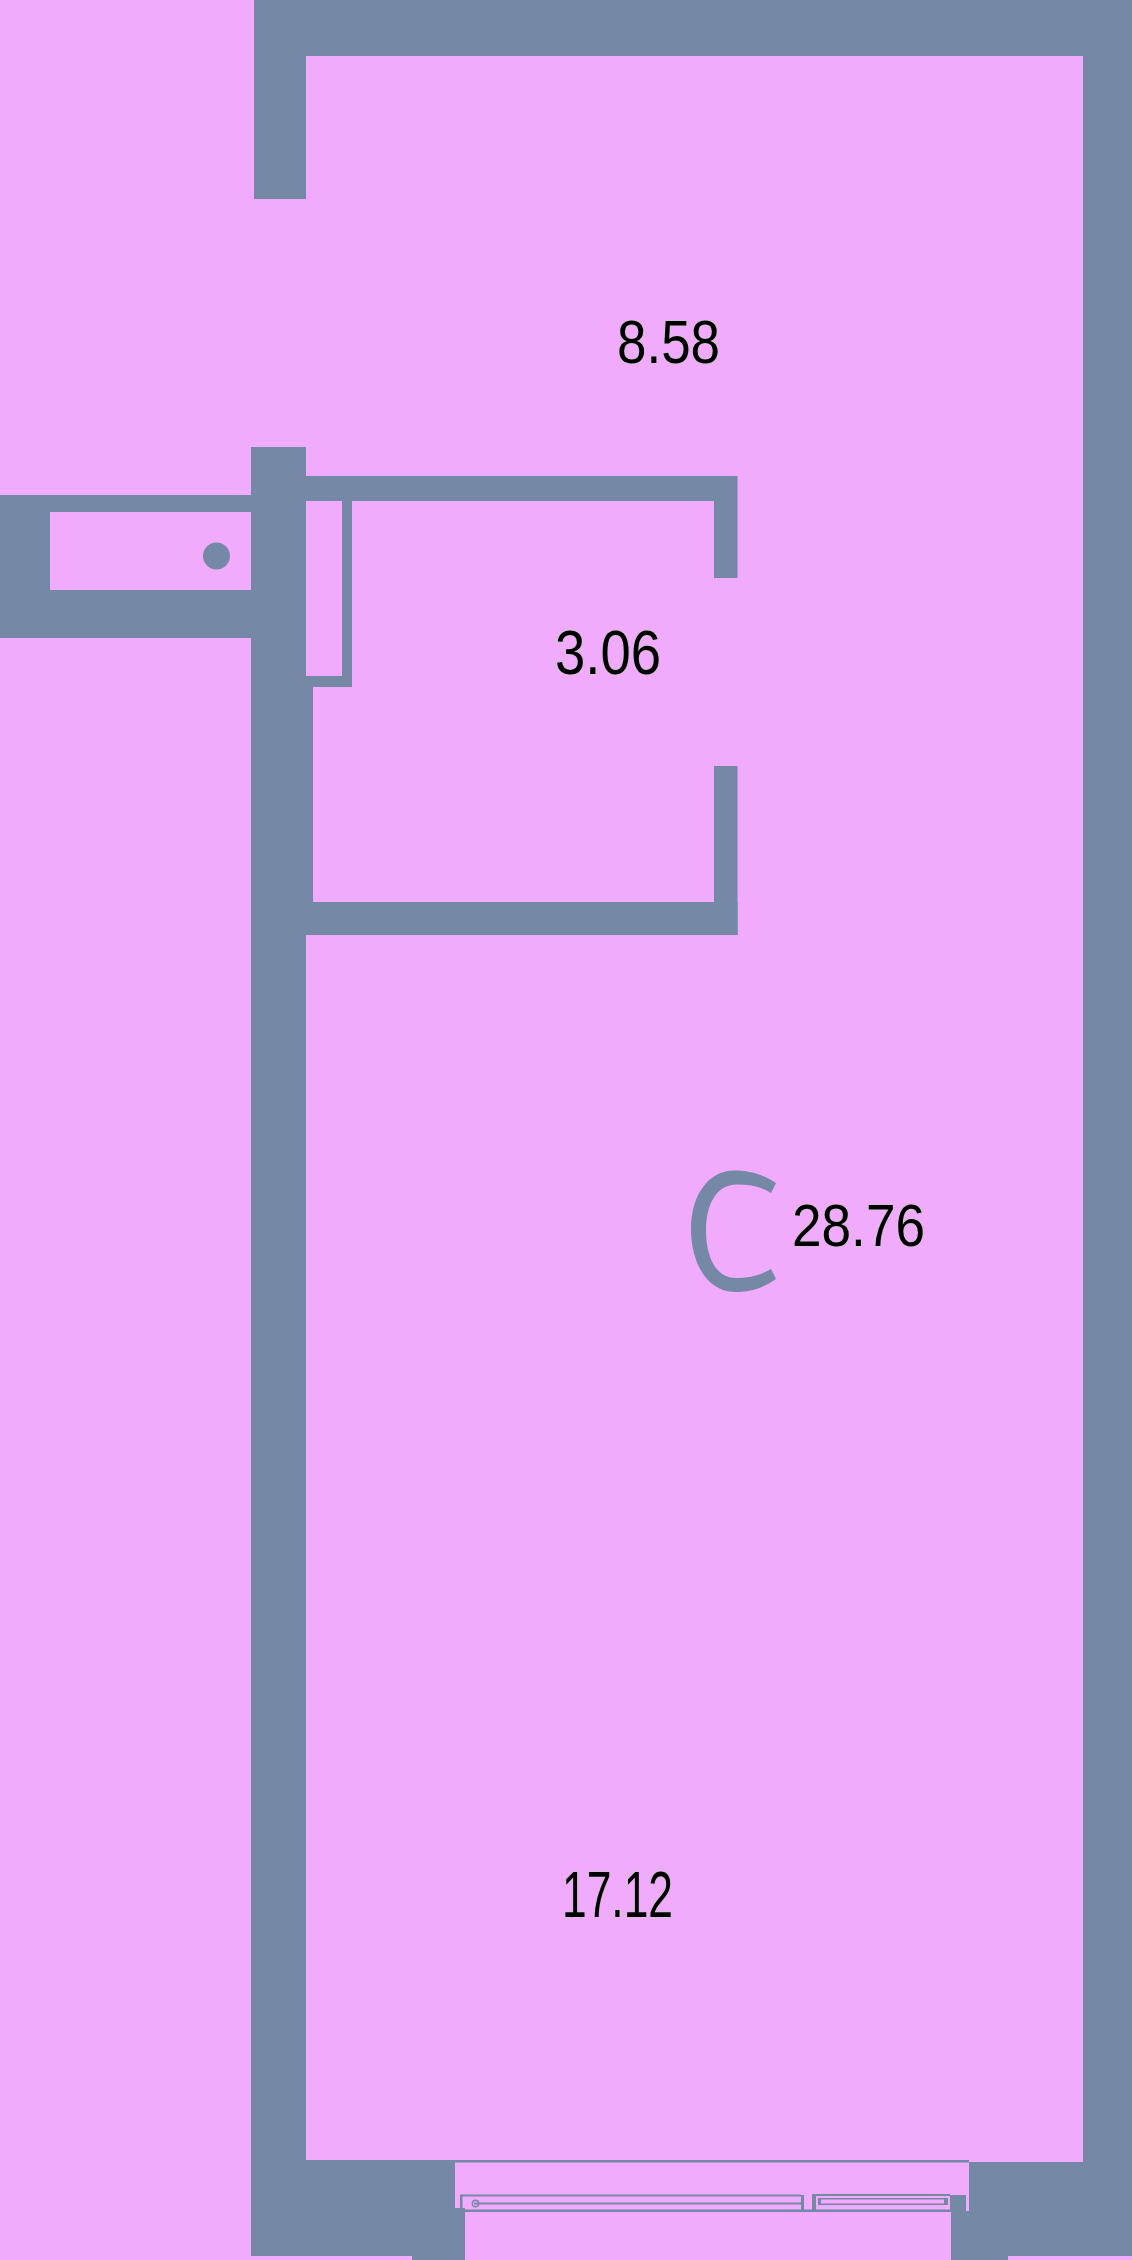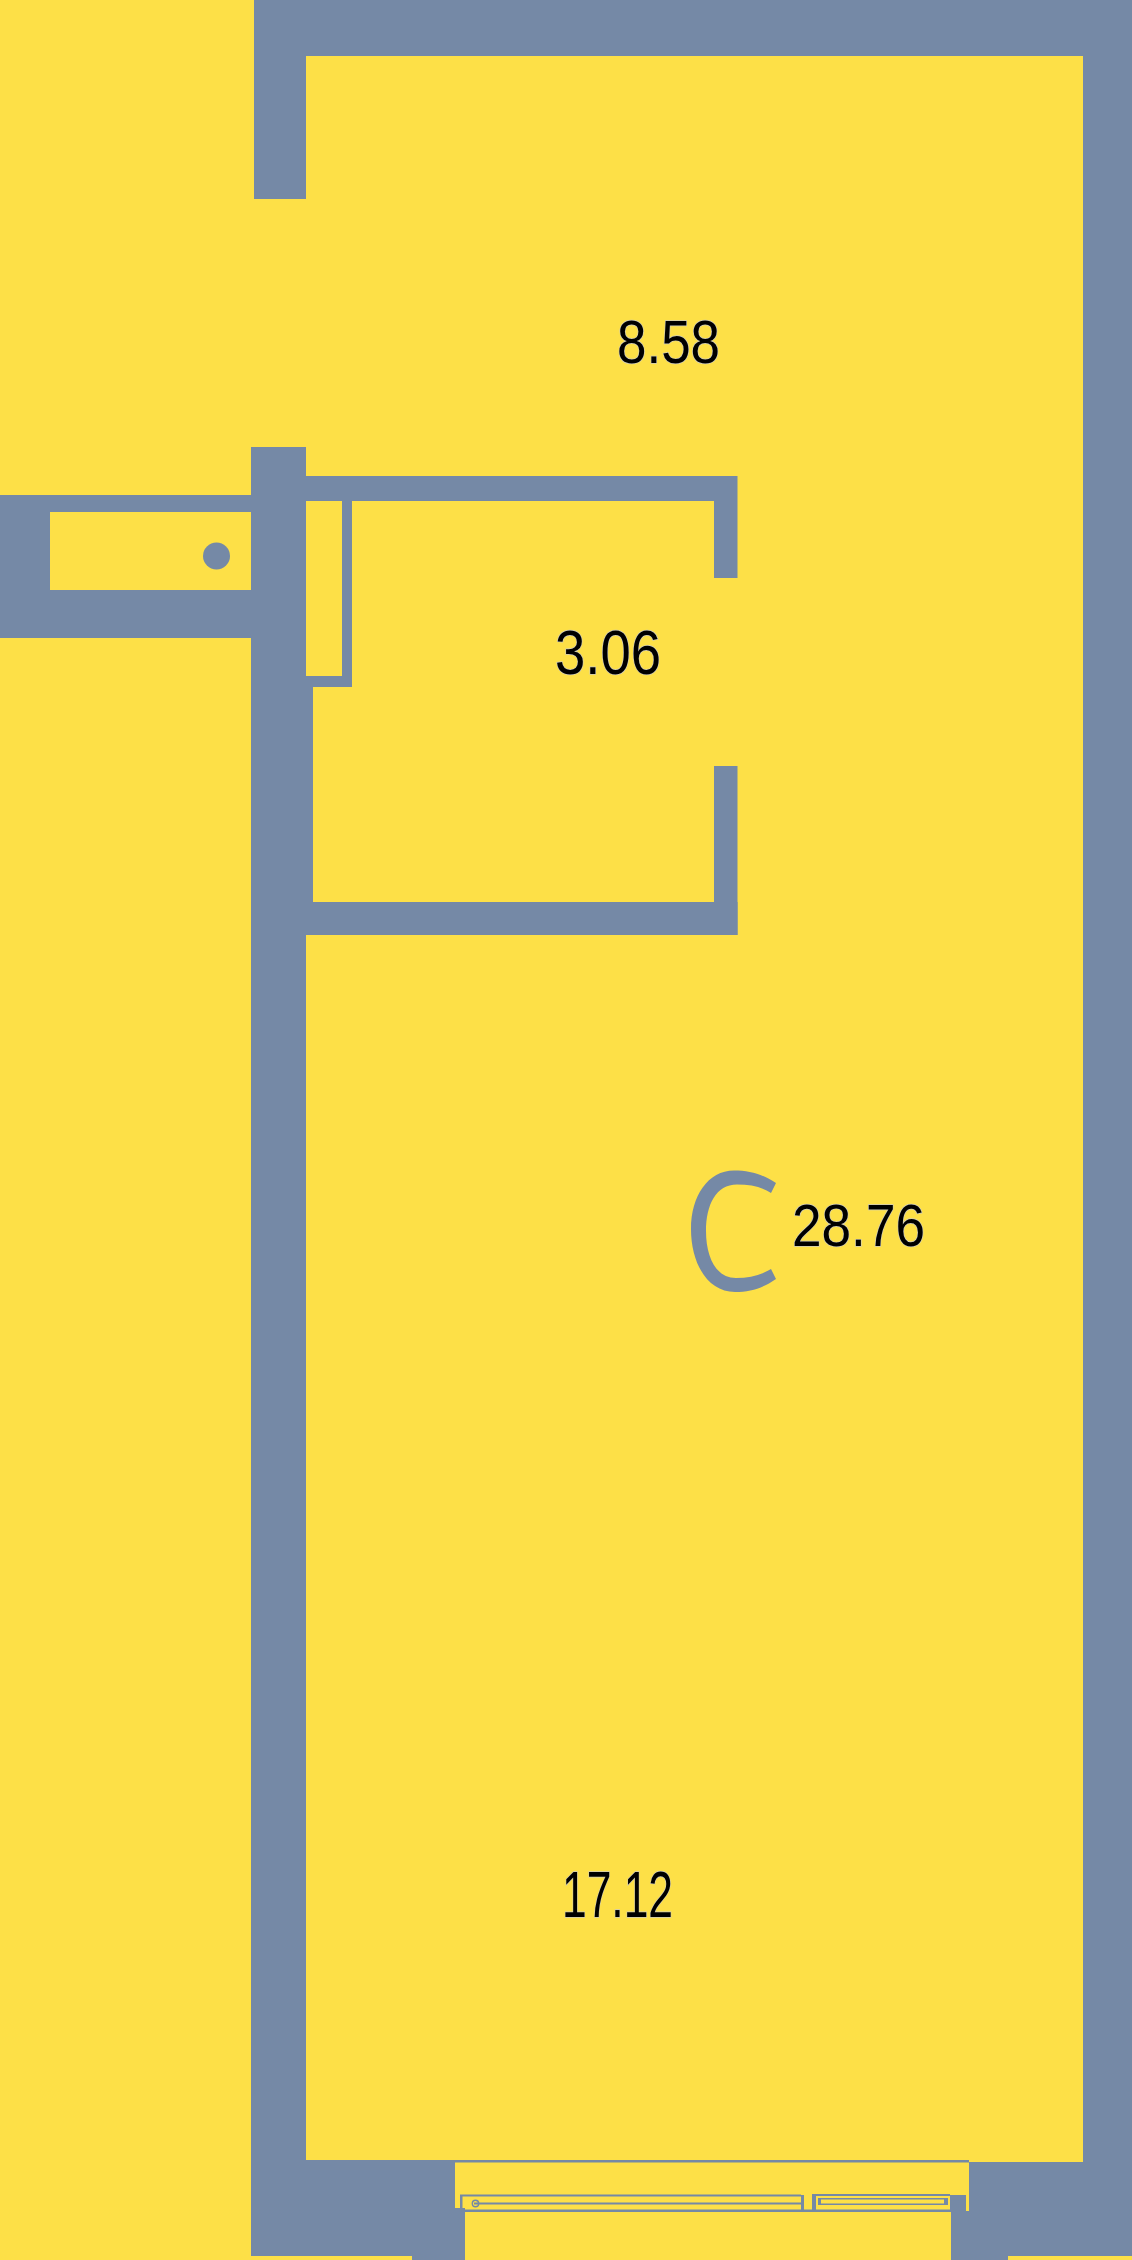--- a/index.html
+++ b/index.html
@@ -1,16 +1,16 @@
 <!DOCTYPE html>
 <html><head>
 <meta charset="utf-8">
 <style>
   html,body{margin:0;padding:0;background:#000;}
-  .page{position:relative;width:1132px;height:2260px;background:#fde047;overflow:hidden;}
+  .page{position:relative;width:1132px;height:2260px;background:#f0abfc;overflow:hidden;}
   svg{position:absolute;left:0;top:0;}
   text{font-family:"Liberation Sans",sans-serif;}
   .lbl{fill:#000;stroke:#c8c8c8;stroke-width:1.4;stroke-opacity:.88;paint-order:stroke;}
 </style>
 </head>
 <body>
 
 <div class="page">
 <svg width="1132" height="2260" viewBox="0 0 1132 2260">
   <g fill="#7589A6" stroke="none">

